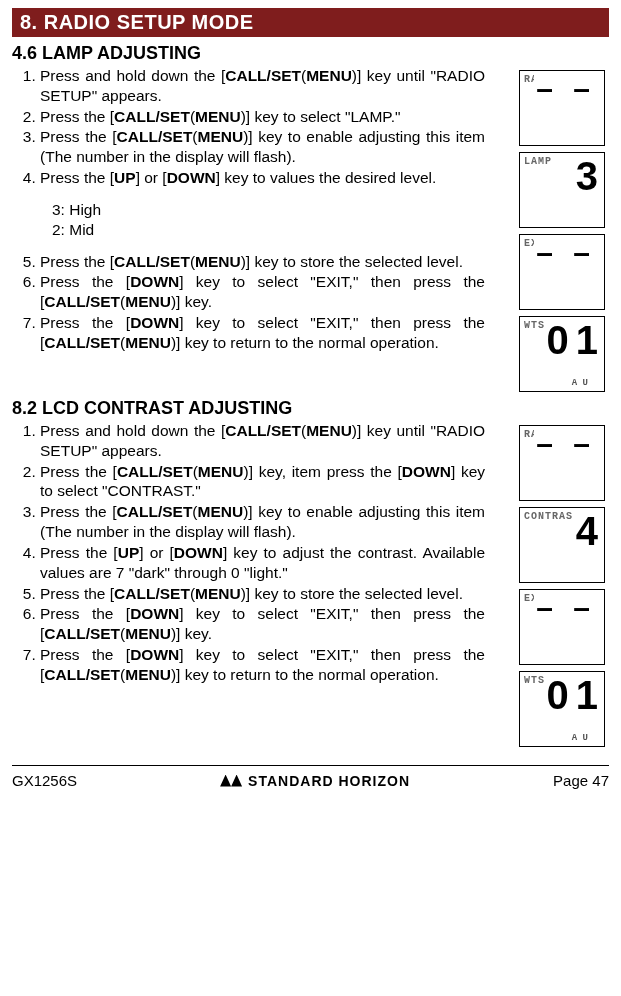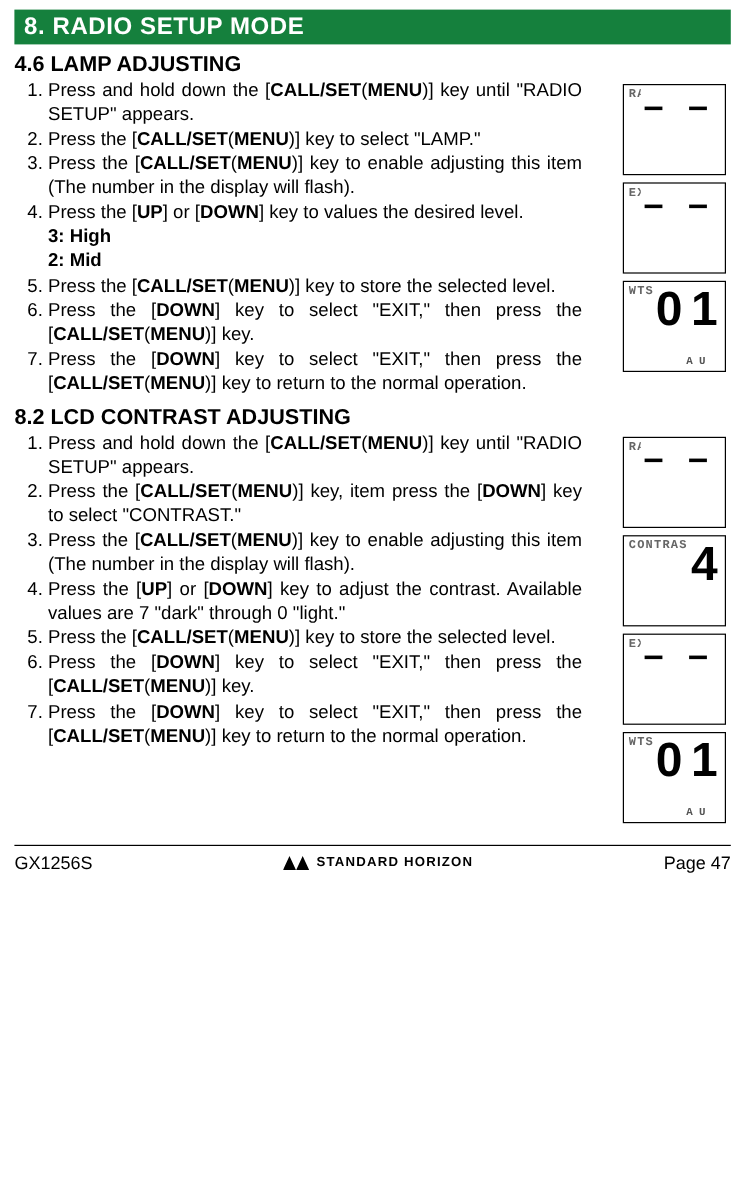--- a/index.html
+++ b/index.html
@@ -9,21 +9,21 @@
     font-size: 15.5px;
     width: 621px;
     background: #fff;
     color: #000;
   }
   .page {
     padding: 8px 12px 6px 12px;
     box-sizing: border-box;
   }
   .section-header {
-    background: #15803d;
+    background: #7f1d1d;
     color: #fff;
     font-weight: bold;
     font-size: 20px;
     padding: 3px 8px 3px 8px;
     letter-spacing: 0.5px;
   }
   .subhead {
     font-weight: bold;
     font-size: 18px;
     margin: 6px 0 2px 0;
@@ -48,23 +48,22 @@
   ol.steps {
     margin: 0;
     padding-left: 28px;
     text-align: justify;
   }
   ol.steps > li {
     margin: 0 0 1px 0;
     line-height: 1.28;
   }
   .sublevels {
-    margin: 0;
+    margin: 12px;
     padding: 0;
-    font-weight: bold;
   }
   .sublevels div {
     padding-left: 0;
   }
   .lcd {
     border: 1.5px solid #000;
     width: 86px;
     height: 76px;
     box-sizing: border-box;
     padding: 3px 4px 2px 4px;
@@ -118,23 +117,23 @@
     display: flex;
     justify-content: space-between;
     align-items: center;
     font-size: 15px;
     padding: 2px 0 6px 0;
   }
   .footer-center {
     font-family: Arial, sans-serif;
     font-weight: bold;
     letter-spacing: 1px;
-    font-size: 11px;
-    display: flex;
-    align-items: flex-end;
+    font-size: 14px;
+    display: flex;
+    align-items: center;
     gap: 6px;
   }
   .logo-mark {
     width: 22px;
     height: 12px;
     background: #000;
     clip-path: polygon(0 100%, 25% 0, 50% 100%, 75% 0, 100% 100%);
   }
   .bold { font-weight: bold; }
 </style>
@@ -175,20 +174,24 @@
         <li>
           <span>Press the [</span><span class="bold">DOWN</span><span>] key to select "EXIT," then press the [</span><span class="bold">CALL/SET</span><span>(</span><span class="bold">MENU</span><span>)</span><span>] key to return to the normal opera­tion.</span>
         </li>
       </ol>
     </div>
 
     <div class="img-col">
       <div class="lcd">
         <div class="lcd-top">RADIO S</div>
         <div class="lcd-main dashes">– –</div>
+      </div>
+      <div class="lcd">
+        <div class="lcd-top">LAMP</div>
+        <div class="lcd-main">3</div>
       </div>
       <div class="lcd">
         <div class="lcd-top">EXIT</div>
         <div class="lcd-main dashes">– –</div>
       </div>
       <div class="lcd">
         <div class="lcd-top">WTS</div>
         <div class="lcd-main">0 1</div>
         <div class="lcd-sub">A U</div>
       </div>

